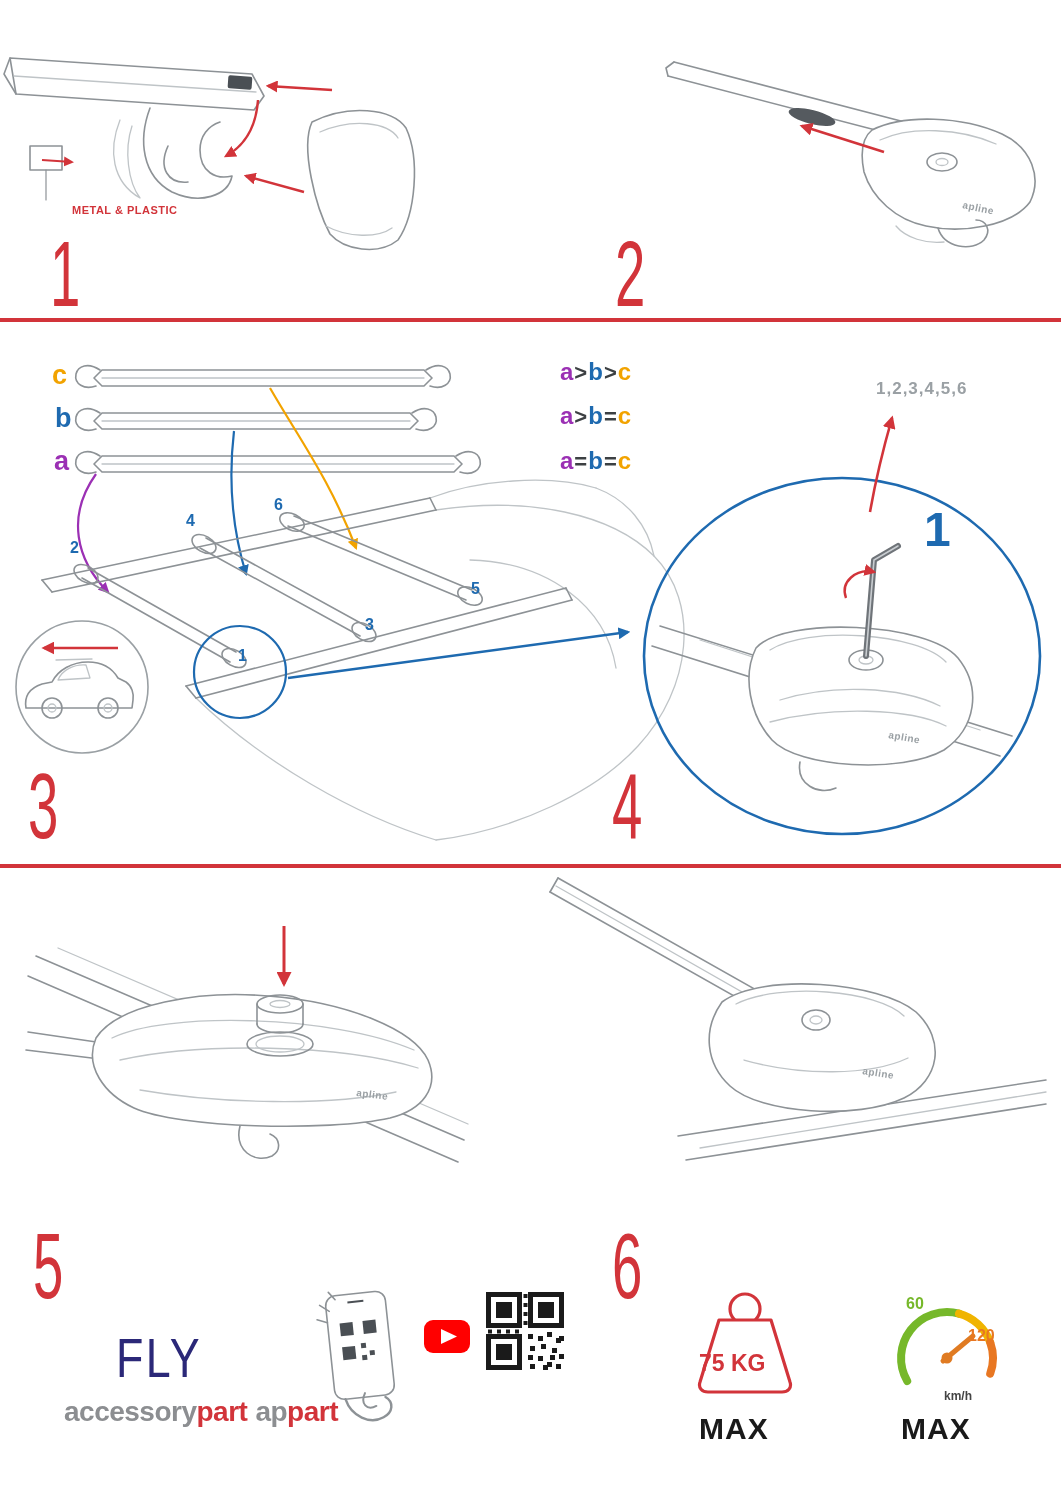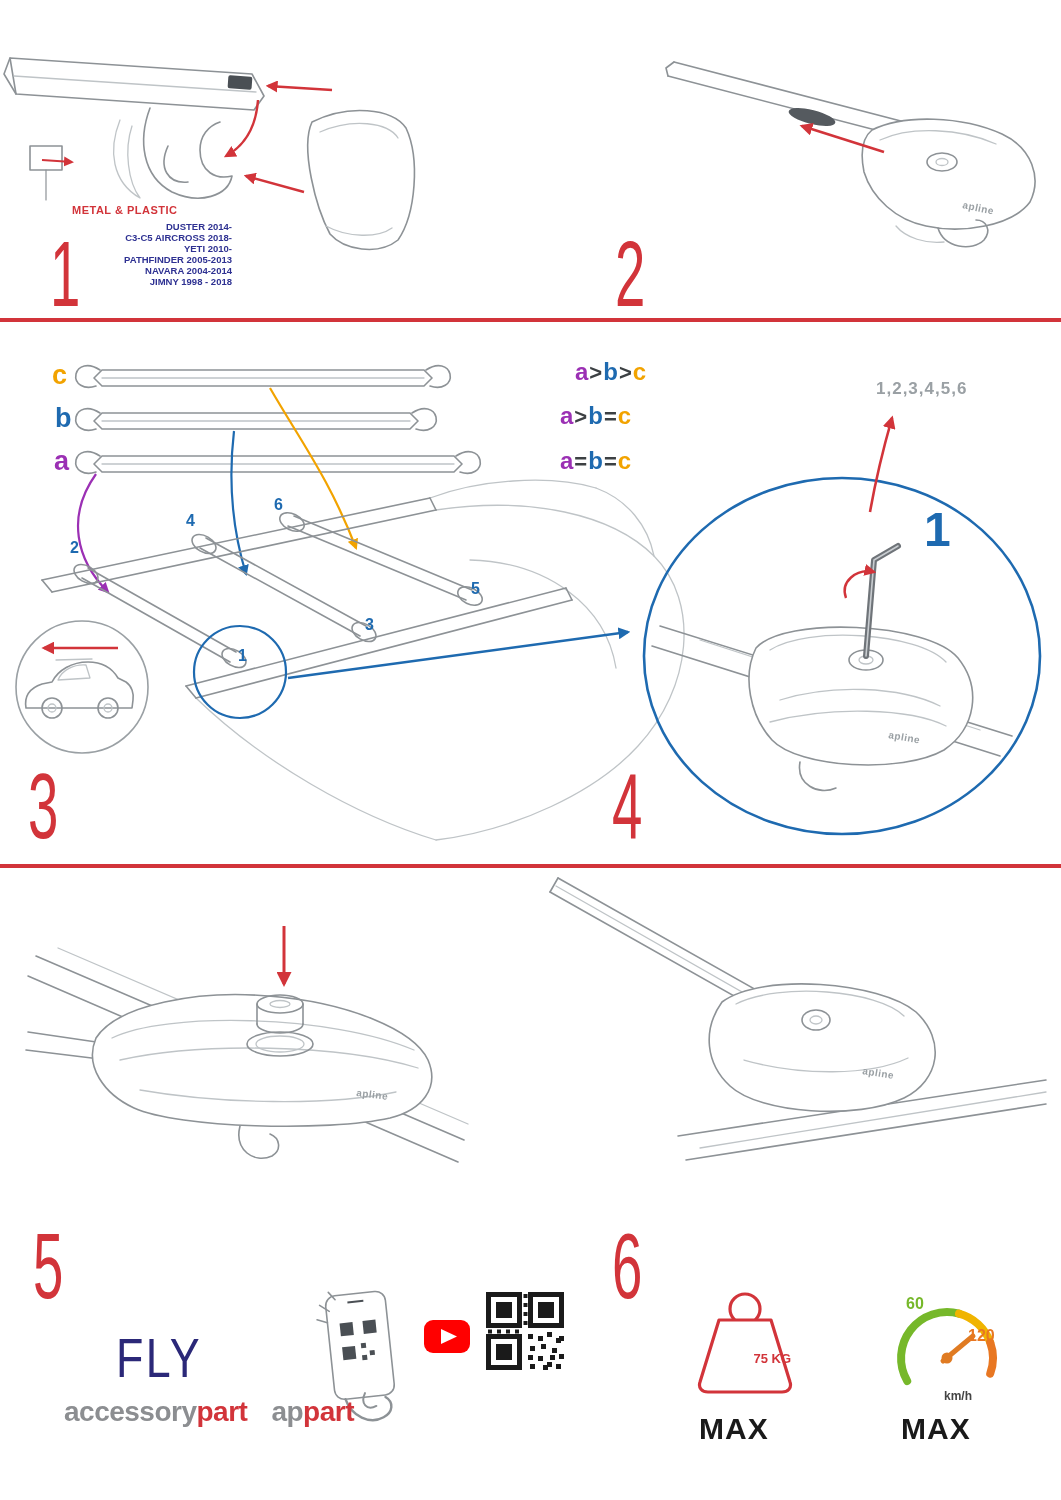--- a/index.html
+++ b/index.html
@@ -23,24 +23,24 @@
 
   .legend-row{position:absolute;font-size:24px;font-weight:700;letter-spacing:1px}
   .lg.op{color:#3c4043;font-size:22px}
 
   .seq{font-size:17px;font-weight:600;color:#9aa0a4;letter-spacing:1px}
   .bignum-blue{font-size:48px;font-weight:700;color:#1e6ab0}
   .roofnum{font-size:16px;font-weight:700;color:#1e6ab0}
 
   .fly{font-size:56px;color:#2b2878;letter-spacing:3px;
        transform:scaleX(.8);transform-origin:left top}
-  .brandrow{display:flex;gap:24px;font-size:28px;font-weight:700;letter-spacing:-.5px}
+  .brandrow{display:flex;gap:8px;font-size:28px;font-weight:700;letter-spacing:-.5px}
   .c-gray{color:#8c8e91}.c-red{color:#d2343a}
 
-  .kg{font-size:13px;font-weight:700;color:#d2343a;width:92px;text-align:right}
+  .kg{font-size:23px;font-weight:700;color:#d2343a;width:92px;text-align:left}
   .max{font-size:30px;font-weight:700;color:#1a1a1a;letter-spacing:1px;
        width:92px;text-align:left}
   .gauge-num{font-size:16px;font-weight:700}
   .g-green{color:#76b82a}.g-orange{color:#e87722}
   .kmh{font-size:12px;font-weight:600;color:#444;width:50px;text-align:right}
 
   .ln{stroke:#8d9296;fill:none;stroke-width:1.6;stroke-linecap:round;stroke-linejoin:round}
   .lnf{stroke:#8d9296;fill:#fff;stroke-width:1.6;stroke-linejoin:round}
   .ln2{stroke:#bfc4c7;fill:none;stroke-width:1.3;stroke-linecap:round}
   .logo-sm{font-family:"Liberation Sans",sans-serif;fill:#9aa0a4;font-size:10px;
@@ -320,34 +320,26 @@
   <div class="divider" style="top:864px"></div>
 
   <div class="txt stepnum" style="left:50px;top:228px">1</div>
   <div class="txt stepnum" style="left:615px;top:228px">2</div>
   <div class="txt stepnum" style="left:28px;top:760px">3</div>
   <div class="txt stepnum" style="left:612px;top:760px">4</div>
   <div class="txt stepnum" style="left:33px;top:1220px">5</div>
   <div class="txt stepnum" style="left:612px;top:1220px">6</div>
 
   <div class="txt material" style="left:72px;top:205px">METAL &amp; PLASTIC</div>
-  <div class="vehicles" style="left:72px;top:221px">
-    <div>DUSTER 2014-</div>
-    <div>C3-C5 AIRCROSS 2018-</div>
-    <div>YETI 2010-</div>
-    <div>PATHFINDER 2005-2013</div>
-    <div>NAVARA 2004-2014</div>
-    <div>JIMNY 1998 - 2018</div>
-  </div>
 
   <div class="txt barlabel c-or" style="left:52px;top:362px">c</div>
   <div class="txt barlabel c-bl" style="left:55px;top:405px">b</div>
   <div class="txt barlabel c-pu" style="left:54px;top:448px">a</div>
 
-  <div class="legend-row" style="left:575px;top:358px">
+  <div class="legend-row" style="left:560px;top:358px">
     <span class="lg c-pu">a</span><span class="lg op">&gt;</span><span class="lg c-bl">b</span><span class="lg op">&gt;</span><span class="lg c-or">c</span>
   </div>
   <div class="legend-row" style="left:560px;top:402px">
     <span class="lg c-pu">a</span><span class="lg op">&gt;</span><span class="lg c-bl">b</span><span class="lg op">=</span><span class="lg c-or">c</span>
   </div>
   <div class="legend-row" style="left:560px;top:447px">
     <span class="lg c-pu">a</span><span class="lg op">=</span><span class="lg c-bl">b</span><span class="lg op">=</span><span class="lg c-or">c</span>
   </div>
 
   <div class="txt seq" style="left:876px;top:380px">1,2,3,4,5,6</div>

